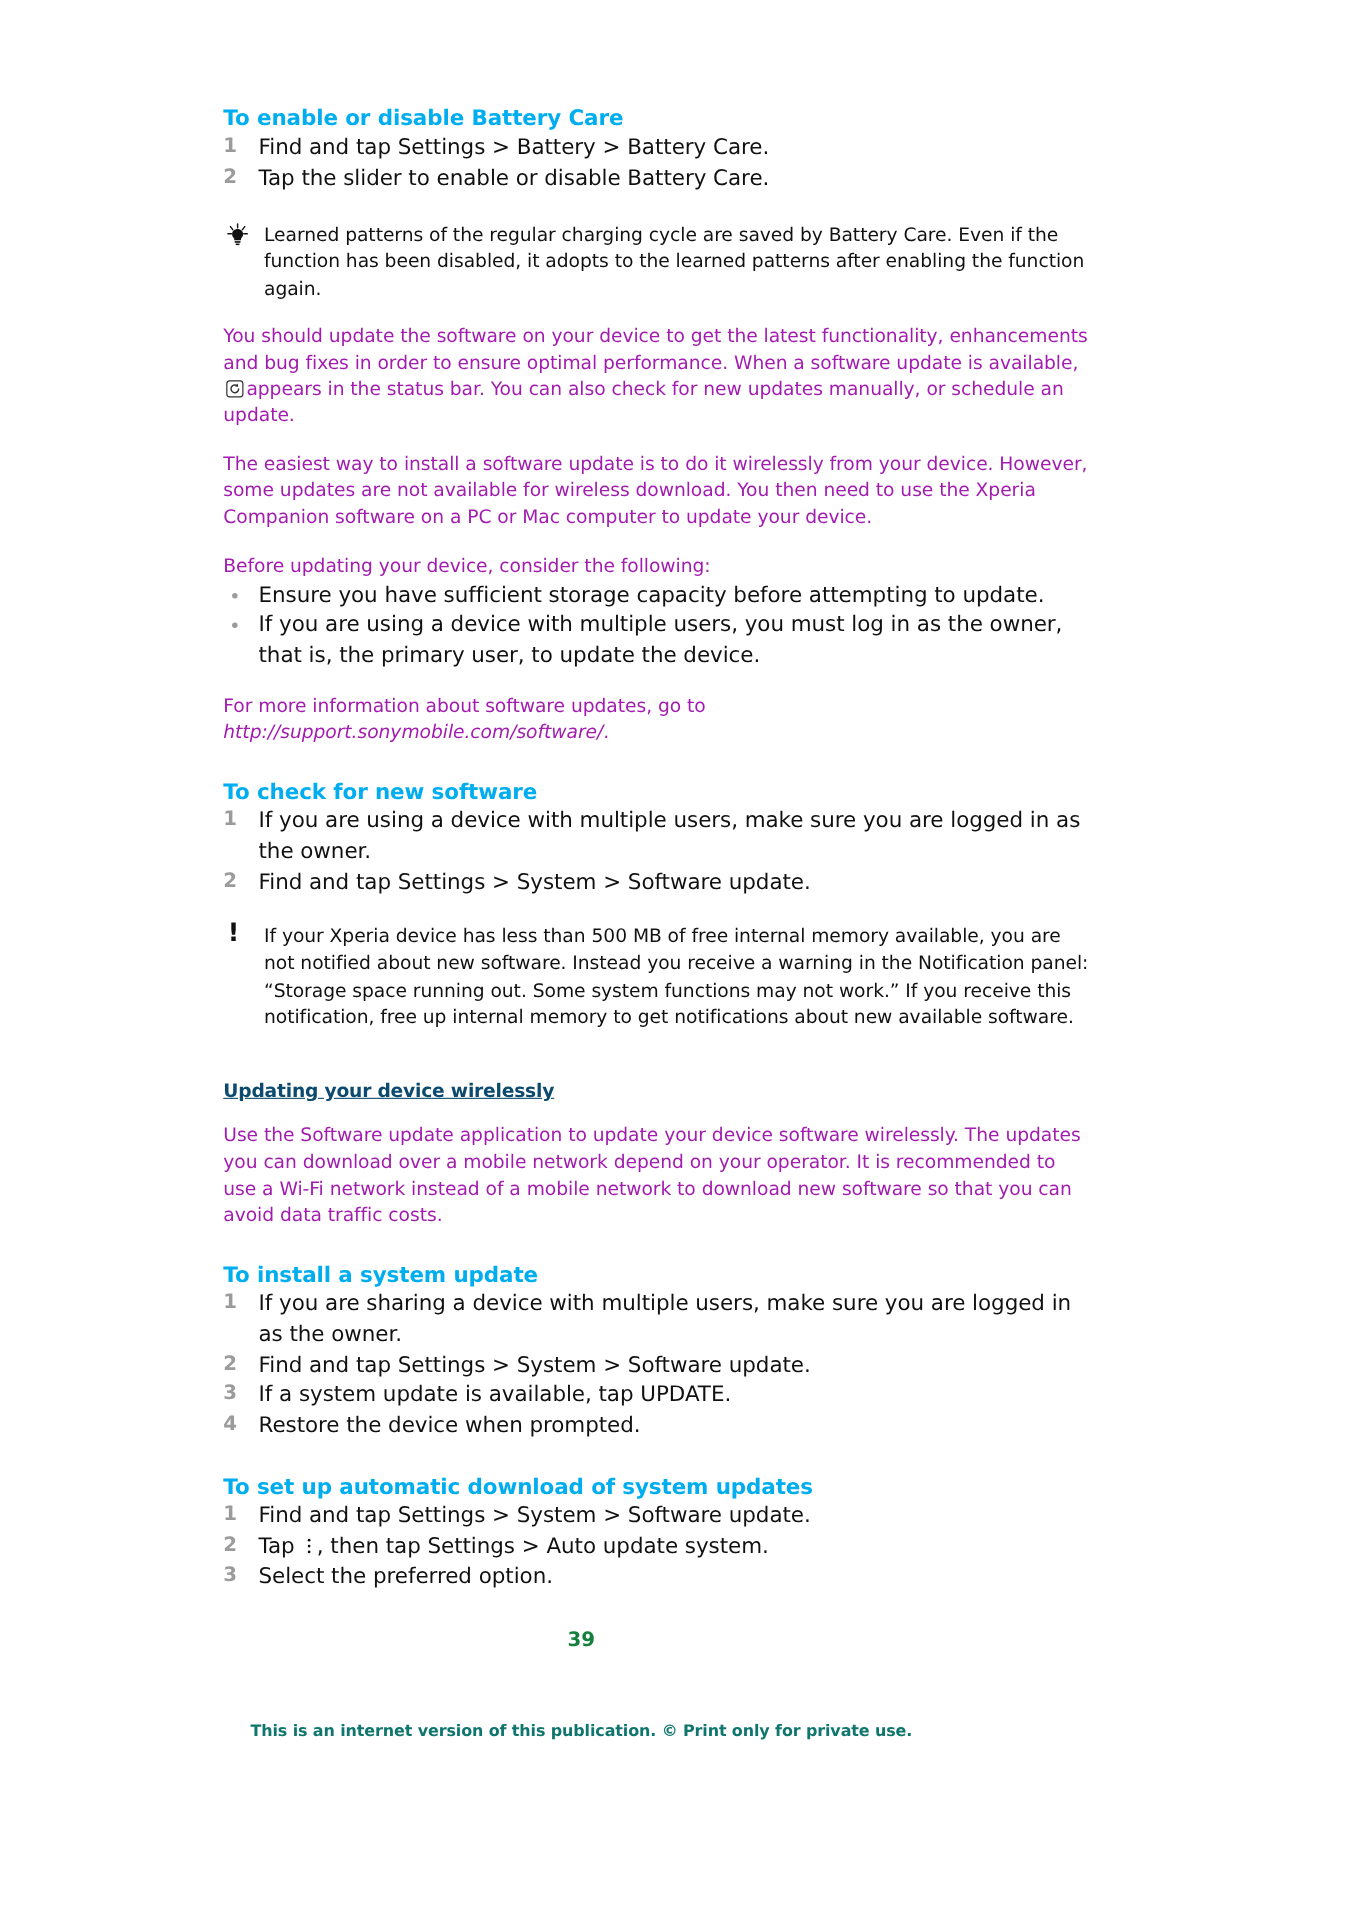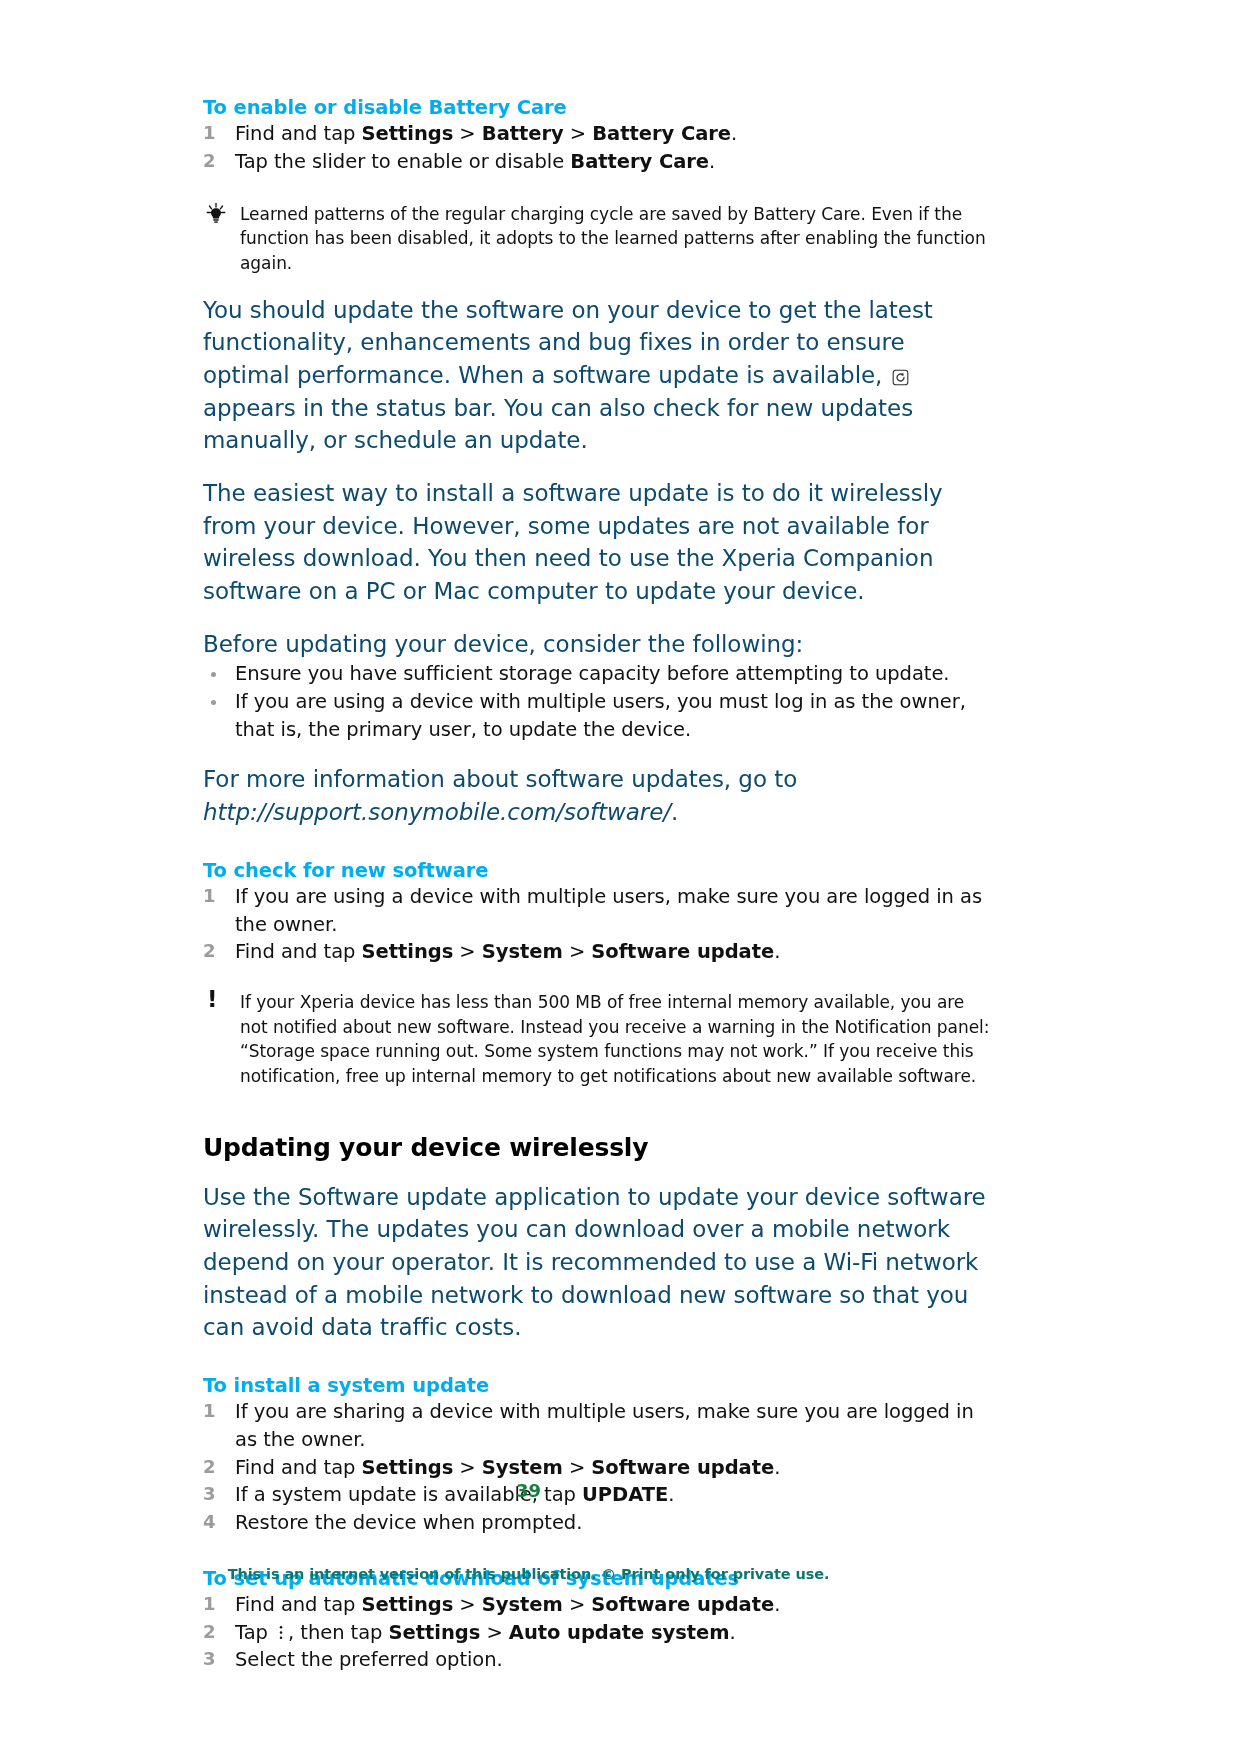--- a/index.html
+++ b/index.html
@@ -45,39 +45,40 @@
   .h1-light {
     font-size: 33px;
     font-weight: normal;
     line-height: 1.2;
     letter-spacing: -0.3px;
     margin: 0;
     color: #1a1a1a;
   }
 
   .h2-bold {
-    font-size: 25px;
+    font-size: 17px;
     font-weight: bold;
     line-height: 1.2;
     letter-spacing: -0.2px;
     margin: 0;
-    color: #000000;
+    color: #0c4a6e;
+    text-decoration: underline;
   }
 
   
   .para {
-    font-size: 23px;
+    font-size: 17px;
     line-height: 1.42;
     margin: 0;
-    color: #0c4a6e;
+    color: #a21caf;
     letter-spacing: -0.05px;
   }
 
   .italic { font-style: italic; }
-  b, strong { font-weight: bold; }
+  b, strong { font-weight: normal; }
 
   
   ol.steps {
     list-style: none;
     margin: 0;
     padding: 0;
   }
   ol.steps > li {
     position: relative;
     padding-left: 32px;

